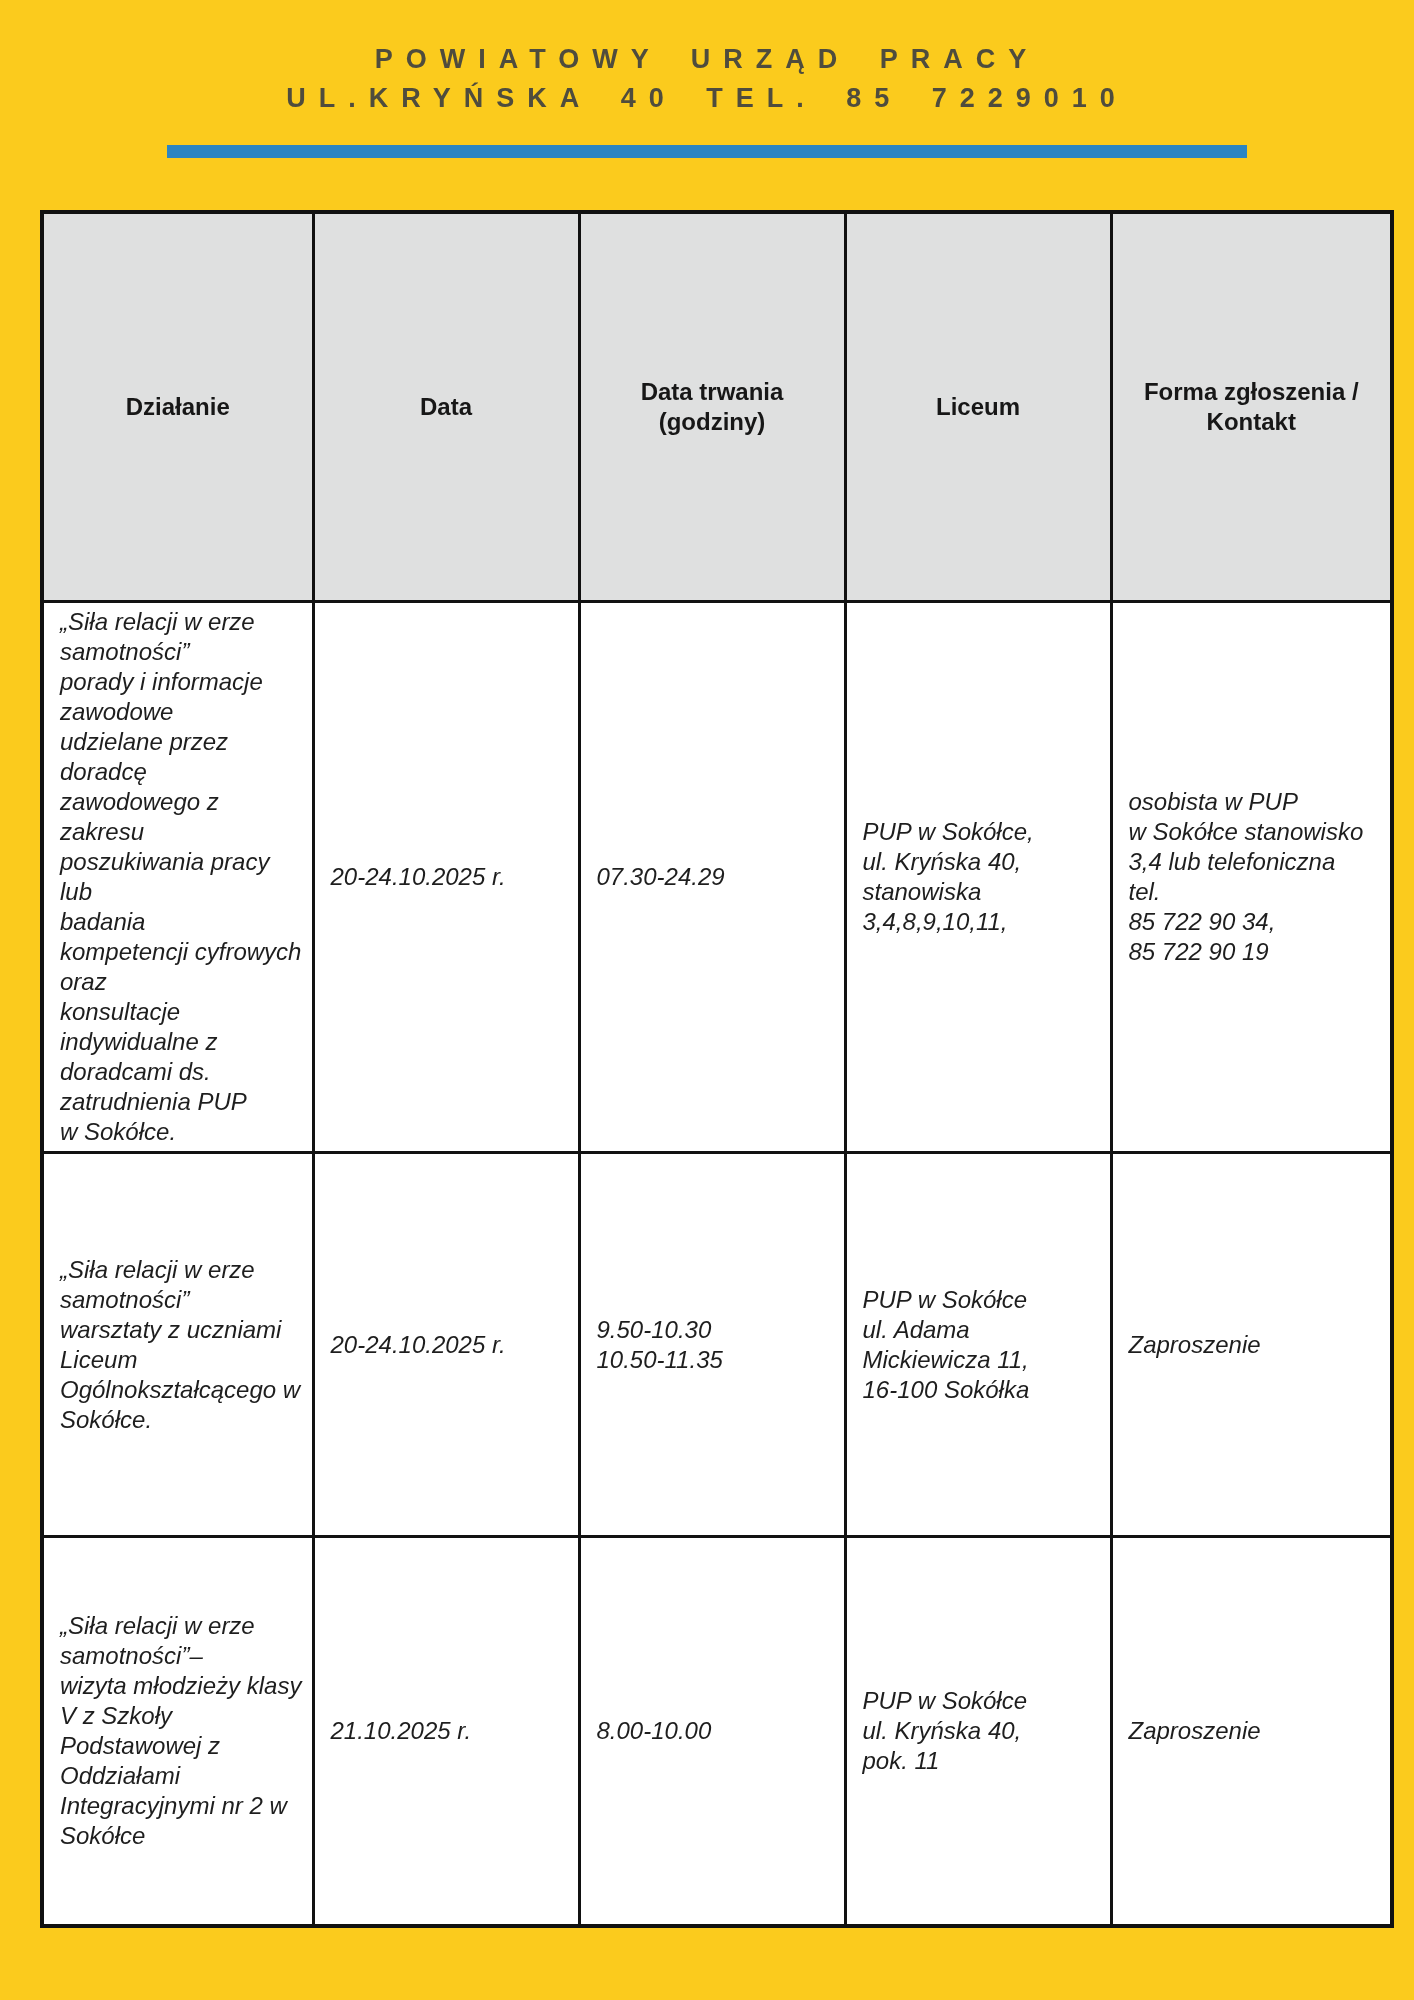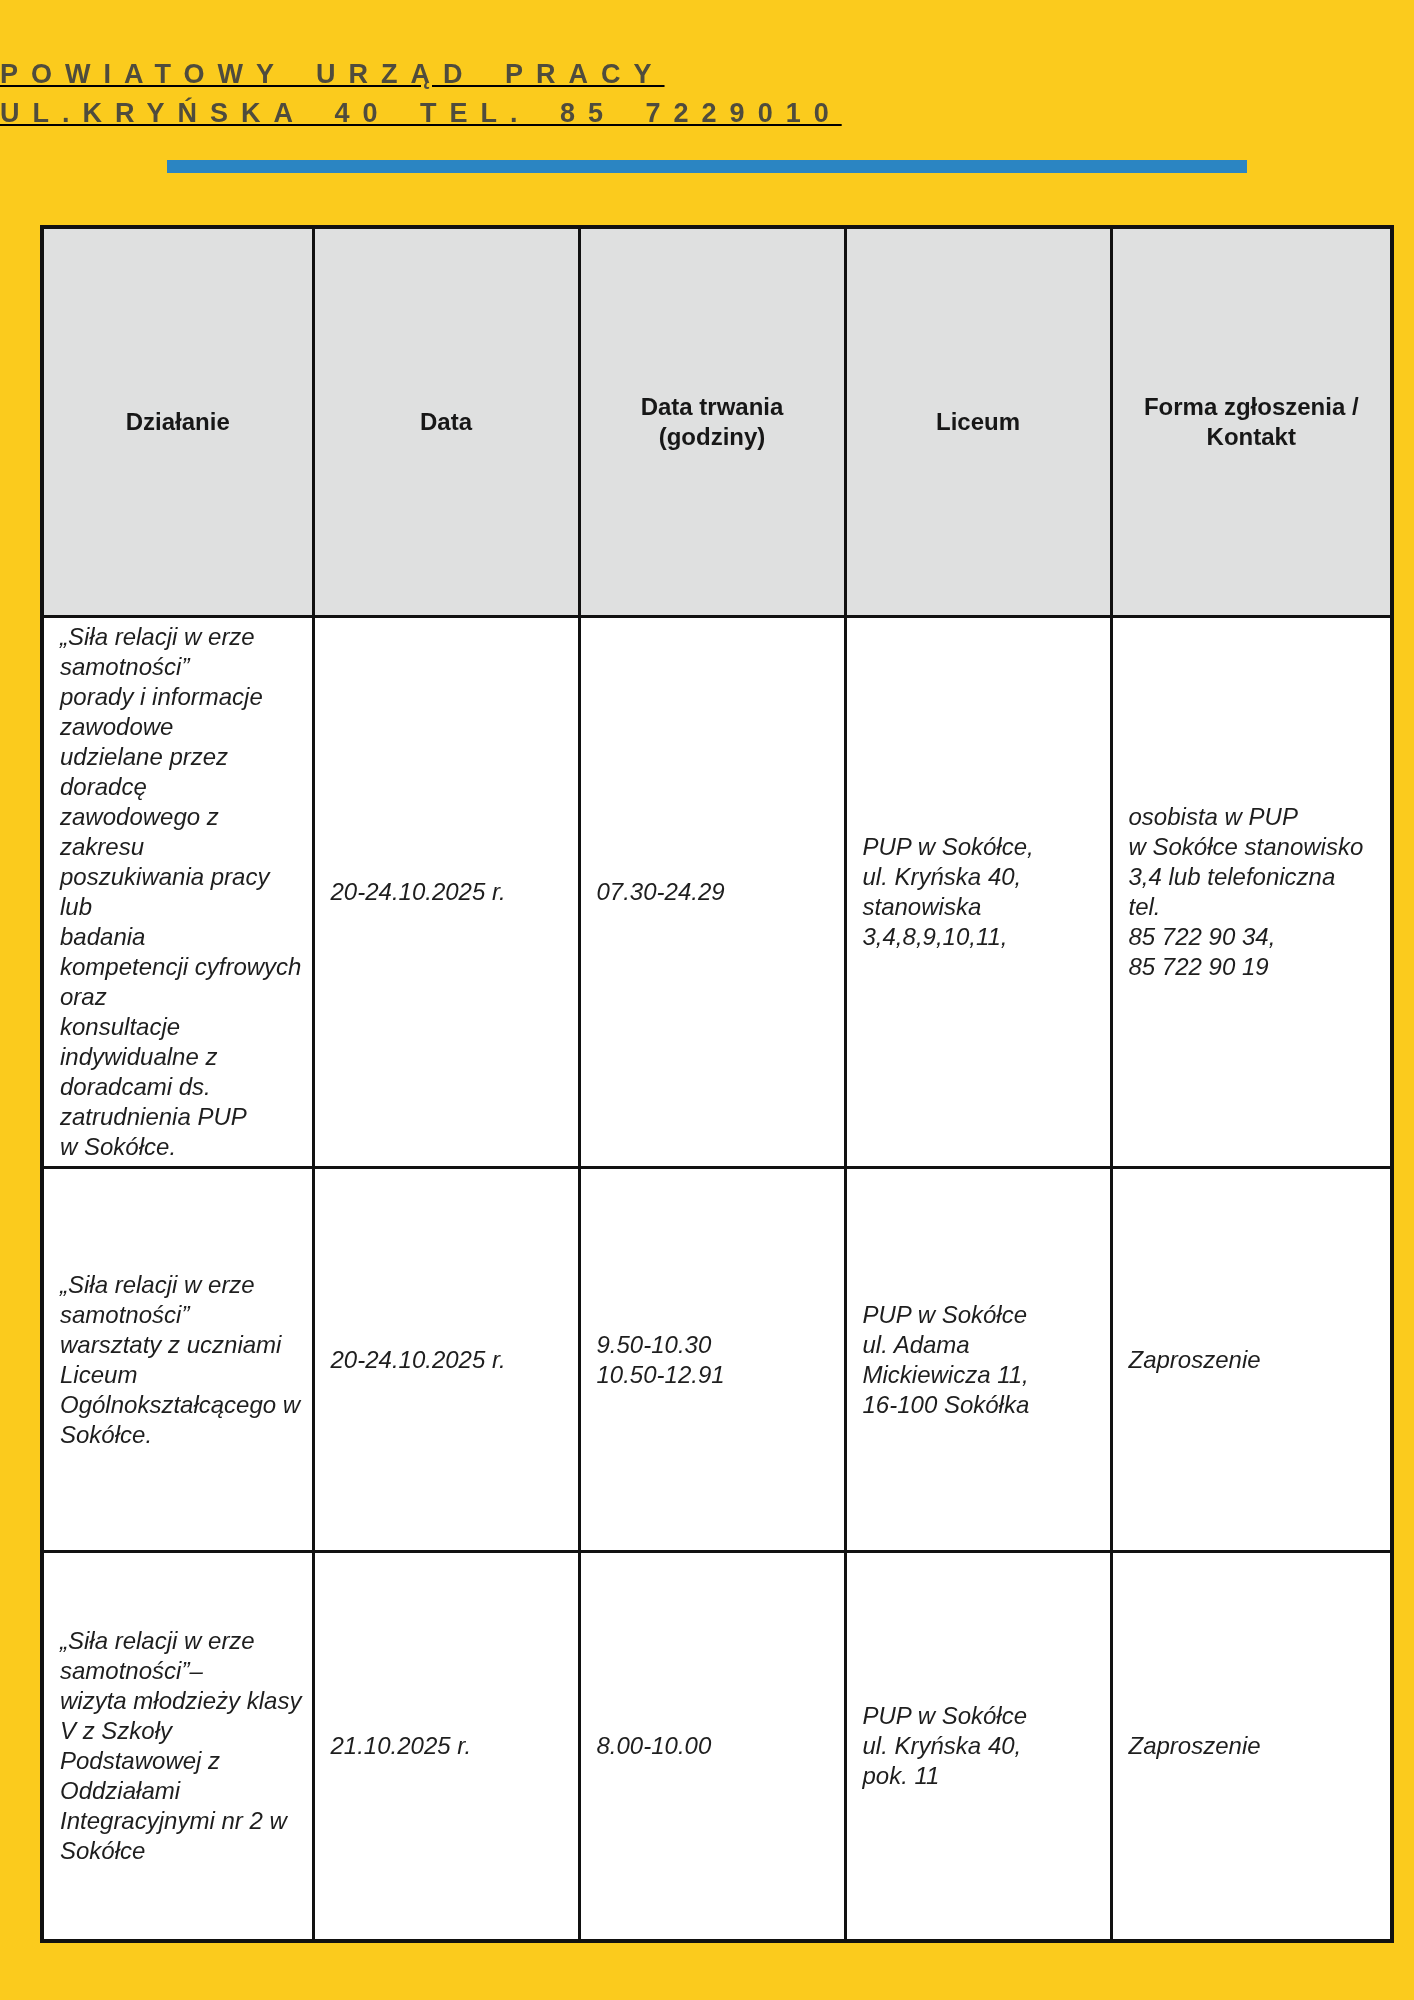--- a/index.html
+++ b/index.html
@@ -5,22 +5,22 @@
   html, body { margin: 0; padding: 0; }
   body {
     width: 1414px;
     height: 2000px;
     background: #FBCB1D;
     font-family: "Liberation Sans", sans-serif;
     position: relative;
     overflow: hidden;
   }
   .header-band {
-    padding-top: 55px;
-    text-decoration: underline;
+    padding-top: 40px;
+    text-align: center;
   }
   .header-line {
     font-size: 27px;
     font-weight: bold;
     line-height: 39px;
     letter-spacing: 13px;
     word-spacing: 9px;
     color: #4F4C3D;
     white-space: nowrap;
   }
@@ -129,21 +129,21 @@
     </tr>
     <tr class="row-2">
       <td>„Siła relacji w erze
 samotności”
 warsztaty z uczniami
 Liceum
 Ogólnokształcącego w
 Sokółce.</td>
       <td>20-24.10.2025 r.</td>
       <td>9.50-10.30
-10.50-12.91</td>
+10.50-11.35</td>
       <td>PUP w Sokółce
 ul. Adama
 Mickiewicza 11,
 16-100 Sokółka</td>
       <td>Zaproszenie</td>
     </tr>
     <tr class="row-3">
       <td>„Siła relacji w erze
 samotności”–
 wizyta młodzieży klasy

